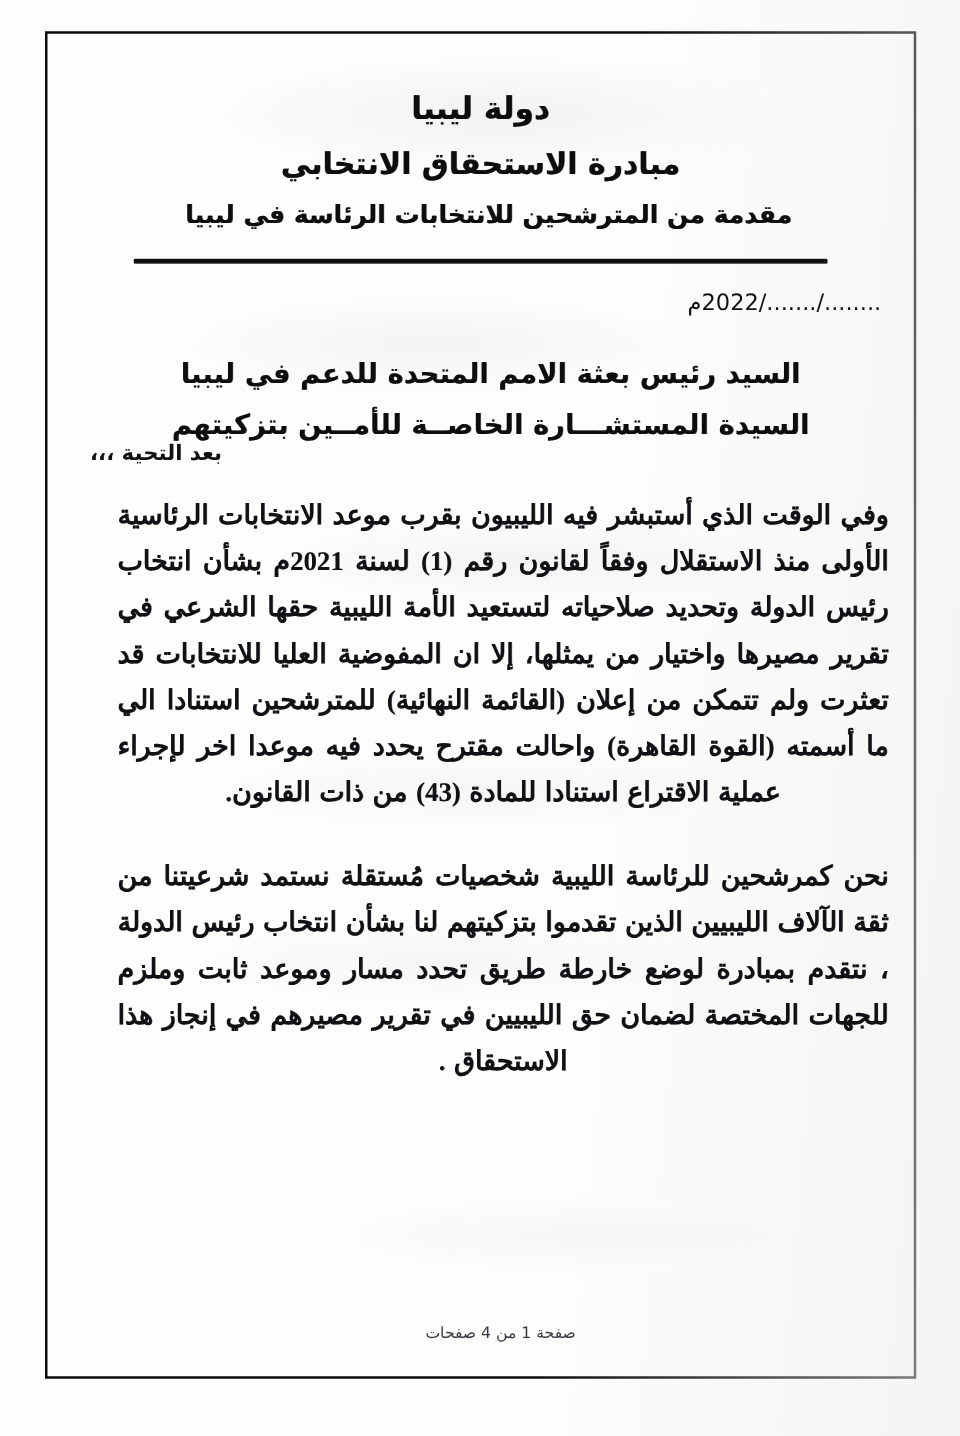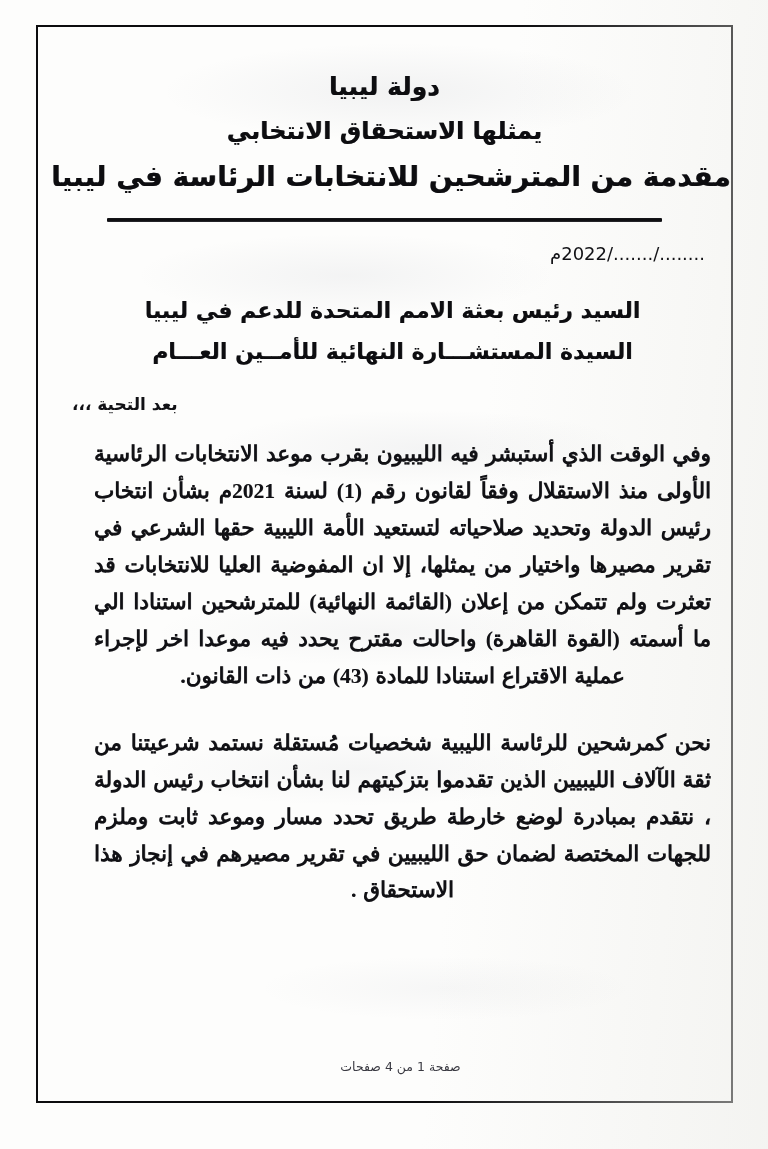--- a/index.html
+++ b/index.html
@@ -73,21 +73,21 @@
     font-family: "DejaVu Sans", "Liberation Sans", sans-serif;
     font-weight: 700;
     color: #0d0d10;
     letter-spacing: -0.4px;
     line-height: 1.42;
     text-shadow: 0.4px 0 0 rgba(15,15,20,0.55), -0.3px 0 0 rgba(15,15,20,0.35);
   }
 
   .doc-header .l1 { font-size: 25px; }
   .doc-header .l2 { font-size: 24px; margin-top: 9px; }
-  .doc-header .l3 { font-size: 28px; margin-top: 9px; padding-left: 13px; }
+  .doc-header .l3 { font-size: 20px; margin-top: 9px; padding-left: 13px; }
 
   .title-rule {
     width: 555px;
     height: 4px;
     margin: 22px auto 0 auto;
     background: linear-gradient(180deg, #17171b 0%, #0a0a0c 55%, #2c2c32 100%);
     border-radius: 1px;
   }
 
   
@@ -126,21 +126,20 @@
   }
 
   .addressee .a2 {
     font-size: 22px;
     margin-top: 16px;
     letter-spacing: -0.3px;
   }
 
   
   .salutation {
-    margin-top: 30px;
     text-align: left;
     padding-left: 36px;
     font-family: "DejaVu Sans", "Liberation Sans", sans-serif;
     font-size: 17px;
     font-weight: 700;
     color: #111115;
   }
 
   
   .body-block {
@@ -189,32 +188,32 @@
 <body>
 
 <div id="scan-page">
 
   <div id="page-frame"></div>
 
   <div id="page-content">
 
     <div class="doc-header">
       <div class="hline l1">دولة ليبيا</div>
-      <div class="hline l2">يمثلها الاستحقاق الانتخابي</div>
+      <div class="hline l2">مبادرة الاستحقاق الانتخابي</div>
       <div class="hline l3">مقدمة من المترشحين  للانتخابات الرئاسة في ليبيا</div>
       <div class="title-rule"></div>
     </div>
 
     <div class="date-line">
       <span class="date-inner">......../......./2022م</span>
     </div>
 
     <div class="addressee">
       <div class="a1">السيد رئيس بعثة الامم المتحدة للدعم في ليبيا</div>
-      <div class="a2">السيدة المستشـــارة النهائية للأمــين العـــام</div>
+      <div class="a2">السيدة المستشـــارة الخاصــة للأمــين بتزكيتهم</div>
     </div>
 
     <div class="salutation">بعد التحية ،،،</div>
 
     <div class="body-block">
       <p class="body-par">وفي الوقت الذي أستبشر فيه الليبيون بقرب موعد الانتخابات الرئاسية الأولى منذ الاستقلال وفقاً لقانون رقم (1) لسنة 2021م بشأن انتخاب رئيس الدولة وتحديد صلاحياته لتستعيد الأمة الليبية حقها الشرعي في تقرير مصيرها واختيار من يمثلها، إلا ان المفوضية العليا للانتخابات قد تعثرت  ولم تتمكن من إعلان (القائمة النهائية) للمترشحين استنادا الي ما أسمته (القوة القاهرة) واحالت مقترح يحدد فيه موعدا اخر لإجراء عملية الاقتراع استنادا للمادة (43) من ذات القانون.</p>
       <p class="body-par">نحن كمرشحين للرئاسة الليبية شخصيات مُستقلة نستمد شرعيتنا من ثقة الآلاف الليبيين الذين تقدموا بتزكيتهم لنا بشأن انتخاب رئيس الدولة ، نتقدم بمبادرة لوضع خارطة طريق تحدد مسار وموعد ثابت وملزم للجهات المختصة لضمان حق الليبيين في تقرير مصيرهم في إنجاز هذا الاستحقاق .</p>
     </div>
 
     <div class="page-footer">

